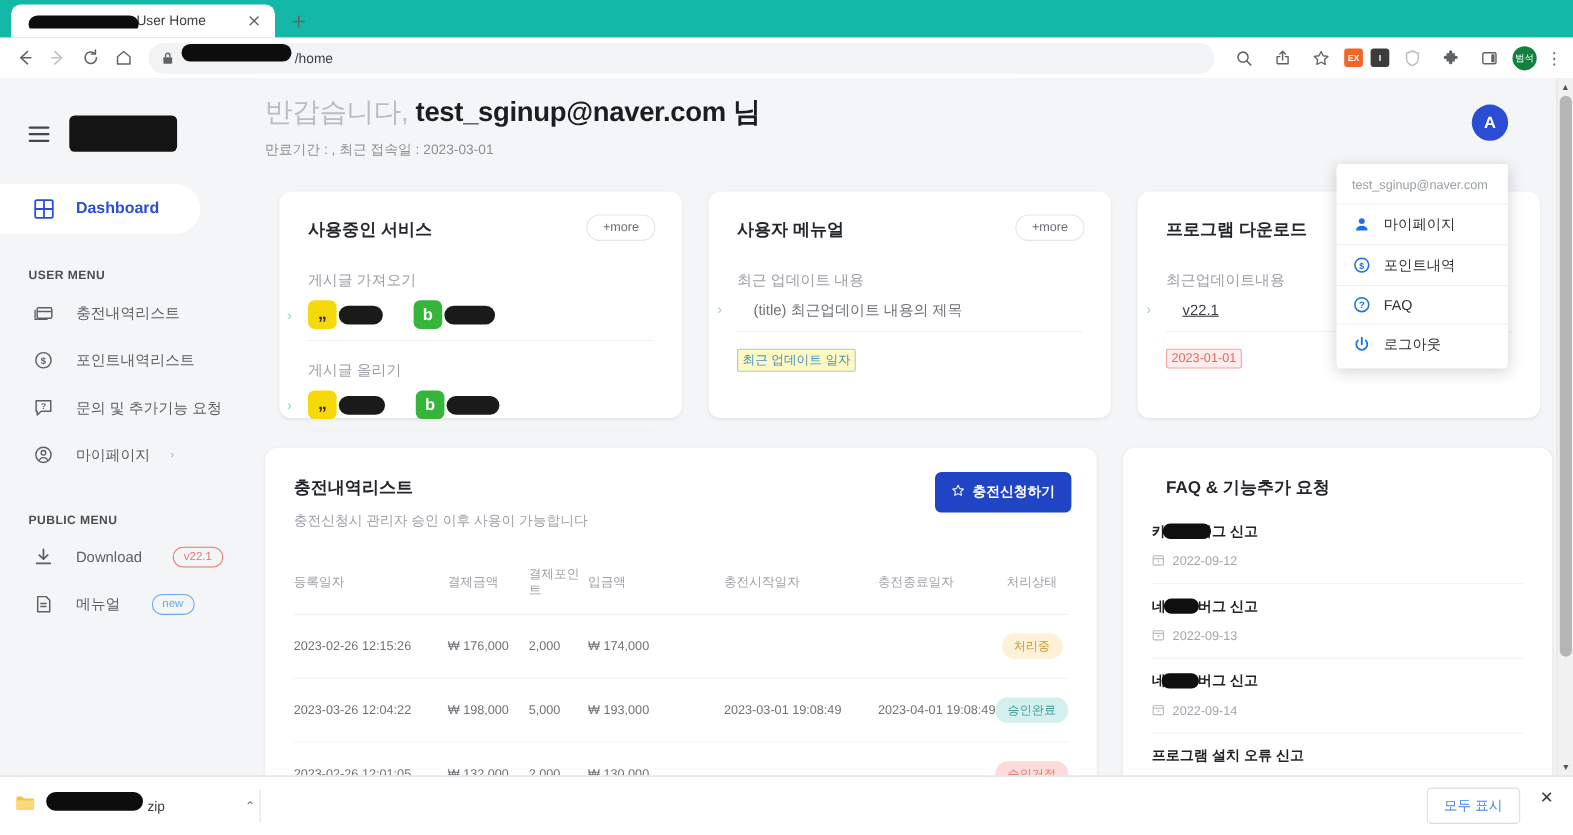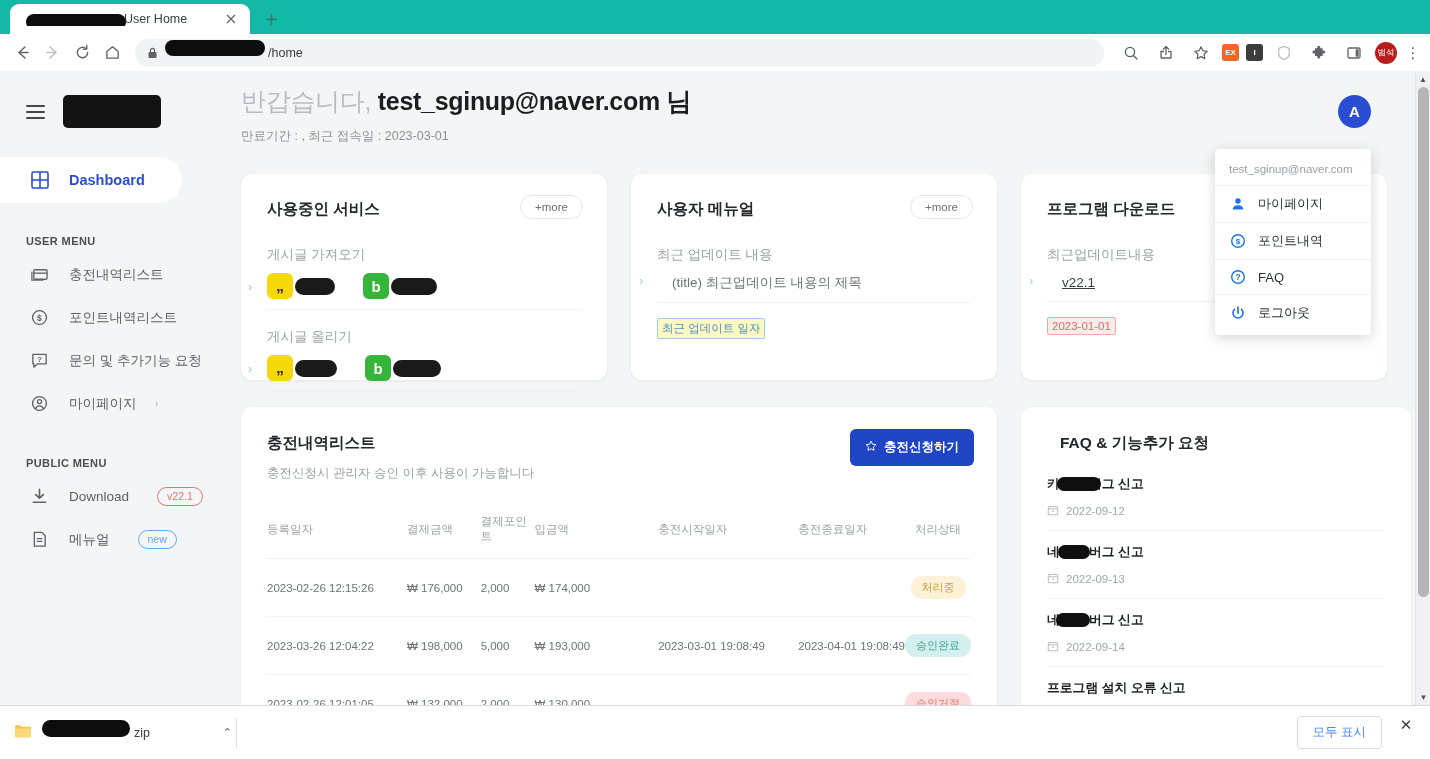--- a/index.html
+++ b/index.html
@@ -64,35 +64,35 @@
   .omni-url span.urltext { position: relative; padding-left: 103px; }
   .tb-icons { display: flex; align-items: center; gap: 7px; padding-left: 4px; }
   .ext-ico {
     width: 17px; height: 17px; border-radius: 3px; display: flex;
     align-items: center; justify-content: center; font-size: 8px;
     font-weight: bold; color: #fff;
   }
   .ext-ex { background: #f26522; }
   .ext-dark { background: #3c3c3c; }
   .avatar-tb {
-    width: 22px; height: 22px; border-radius: 50%; background: #b91c1c;
+    width: 22px; height: 22px; border-radius: 50%; background: #15803d;
     color: #fff; font-size: 8.5px; display: flex; align-items: center;
     justify-content: center;
   }
   .kebab { color:#5f6368; font-size: 15px; width: 18px; text-align:center; letter-spacing:0; }
 
   
   .page {
     position: absolute; top: 71px; left: 0; width: 1430px; height: 634px;
     background: #f4f5f7; overflow: hidden;
   }
 
   
   .sidebar {
-    position: absolute; left: 0; top: 0; width: 228px; height: 634px;
+    position: absolute; left: 0; top: 10px; width: 228px; height: 634px;
     background: #f4f5f7;
   }
   .side-head { display: flex; align-items: center; padding: 24px 0 0 26px; gap: 18px; }
   .hamburger { display: flex; flex-direction: column; gap: 4px; }
   .hamburger i { display:block; width: 19px; height: 2px; background: #44464a; border-radius:1px; }
   .logo-redact { width: 98px; height: 33px; background: #141414; border-radius: 5px; }
 
   .side-active {
     margin-top: 29px; height: 46px; background: #fff;
     border-radius: 0 26px 26px 0; display: flex; align-items: center;
@@ -126,21 +126,21 @@
   .greet h1 b { color: #1b1d21; font-weight: 700; }
   .greet .sub { font-size: 12.5px; color: #8c9096; margin-top: 10px; }
 
   .avatar-app {
     position: absolute; right: 45px; top: 24px; width: 33px; height: 33px;
     border-radius: 50%; background: #2b4dd4; color: #fff; font-size: 15px;
     font-weight: 700; display: flex; align-items: center; justify-content: center;
   }
 
   .grid-top {
-    position: absolute; left: 13px; top: 103px; display: flex; gap: 24px; align-items: flex-end;
+    position: absolute; left: 26px; top: 103px; display: flex; gap: 24px; align-items: flex-end;
   }
   .card {
     background: #fff; border-radius: 11px; box-shadow: 0 1px 3px rgba(16,24,40,.07);
   }
   .card-top { width: 366px; height: 206px; padding: 25px 26px 0 26px; position: relative; }
   .card-title { font-size: 15.5px; font-weight: 700; color: #23262b; }
   .more-btn {
     position: absolute; right: 24px; top: 21px; border: 1px solid #e3e6ea;
     border-radius: 15px; font-size: 11.5px; color: #6b6f76; padding: 5px 14px;
     background: #fff;

